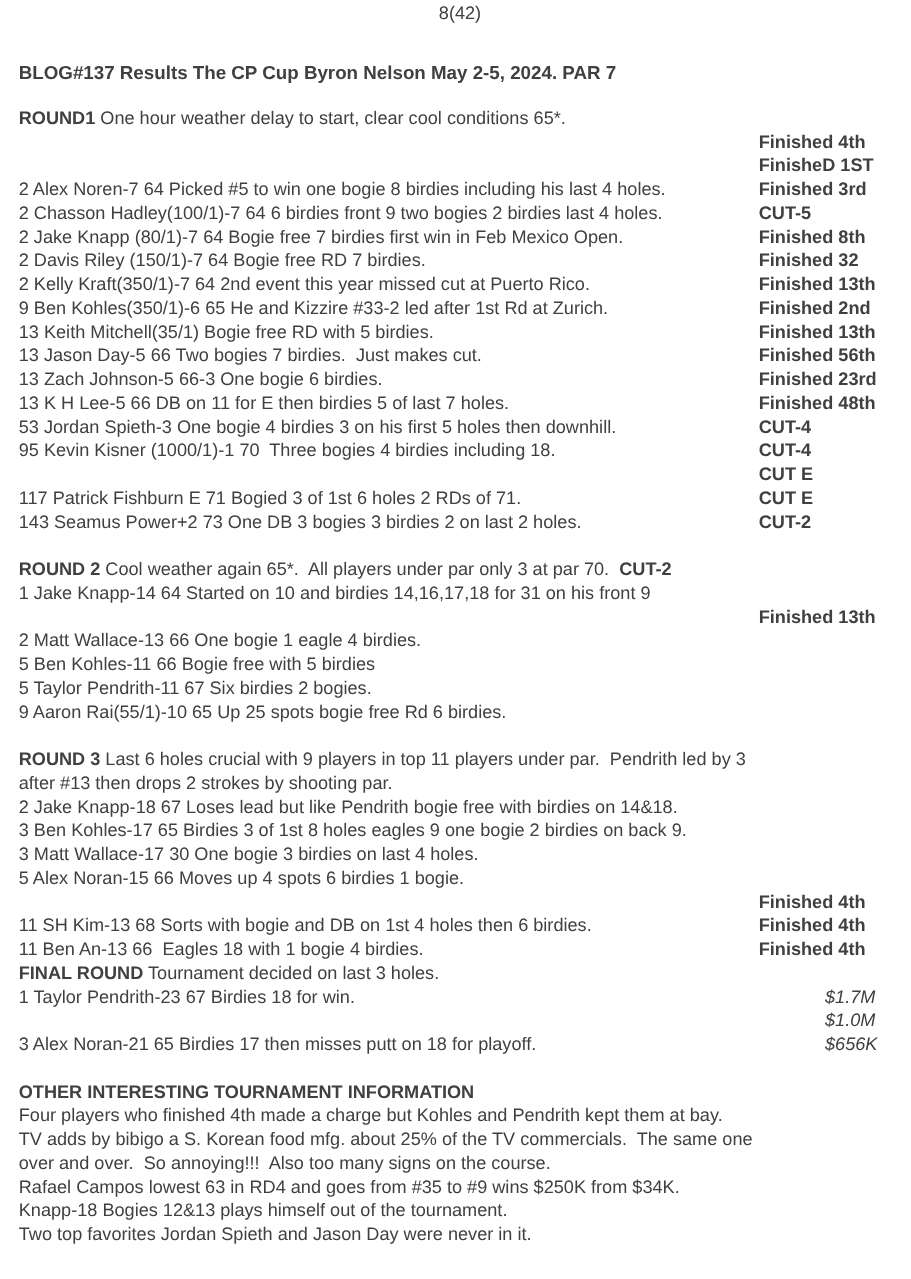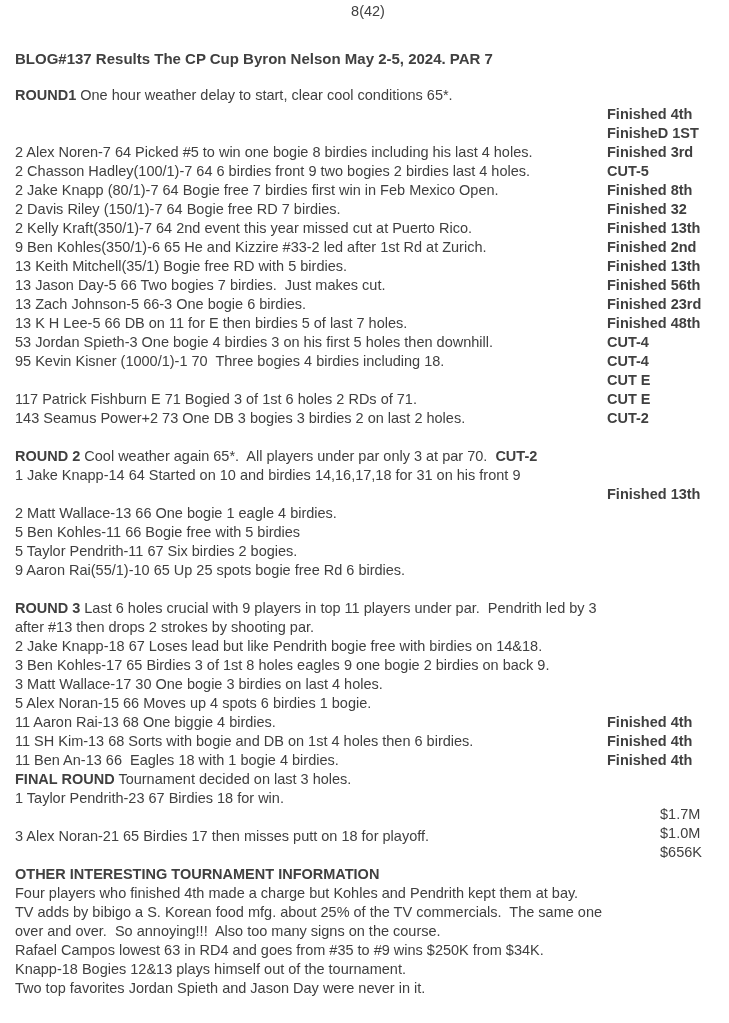--- a/index.html
+++ b/index.html
@@ -45,22 +45,23 @@
   .status {
     position: absolute;
     left: 592px;
     top: 0;
     font-weight: bold;
     white-space: pre;
   }
   .money {
     position: absolute;
     left: 645px;
-    top: 16px;
+    top: 0;
     white-space: pre;
+    font-style: italic;
   }
   .other-heading {
     font-weight: bold;
     line-height: 19px;
     white-space: pre;
   }
 </style>
 </head>
 <body>
 
@@ -101,21 +102,21 @@
     <div class="row"><span class="msg">9 Aaron Rai(55/1)-10 65 Up 25 spots bogie free Rd 6 birdies.</span><span class="status"></span></div>
   </div>
 
   <div class="section gap-before">
     <div class="row"><span class="b">ROUND 3</span><span class="msg"> Last 6 holes crucial with 9 players in top 11 players under par.  Pendrith led by 3</span></div>
     <div class="row"><span class="msg">after #13 then drops 2 strokes by shooting par.</span></div>
     <div class="row"><span class="msg">2 Jake Knapp-18 67 Loses lead but like Pendrith bogie free with birdies on 14&amp;18.</span><span class="status"></span></div>
     <div class="row"><span class="msg">3 Ben Kohles-17 65 Birdies 3 of 1st 8 holes eagles 9 one bogie 2 birdies on back 9.</span><span class="status"></span></div>
     <div class="row"><span class="msg">3 Matt Wallace-17 30 One bogie 3 birdies on last 4 holes.</span><span class="status"></span></div>
     <div class="row"><span class="msg">5 Alex Noran-15 66 Moves up 4 spots 6 birdies 1 bogie.</span><span class="status"></span></div>
-    <div class="row"><span class="msg">11 Aaron Rai-13 68 One biggie 4 birdies.</span><span class="status">Finished 4th</span></div>
+    <div class="row"><span class="status">Finished 4th</span></div>
     <div class="row"><span class="msg">11 SH Kim-13 68 Sorts with bogie and DB on 1st 4 holes then 6 birdies.</span><span class="status">Finished 4th</span></div>
     <div class="row"><span class="msg">11 Ben An-13 66  Eagles 18 with 1 bogie 4 birdies.</span><span class="status">Finished 4th</span></div>
   </div>
 
   <div class="section">
     <div class="row"><span class="b">FINAL ROUND</span><span class="msg"> Tournament decided on last 3 holes.</span></div>
     <div class="row"><span class="msg">1 Taylor Pendrith-23 67 Birdies 18 for win.</span><span class="money">$1.7M</span></div>
     <div class="row"><span class="money">$1.0M</span></div>
     <div class="row"><span class="msg">3 Alex Noran-21 65 Birdies 17 then misses putt on 18 for playoff.</span><span class="money">$656K</span></div>
   </div>

